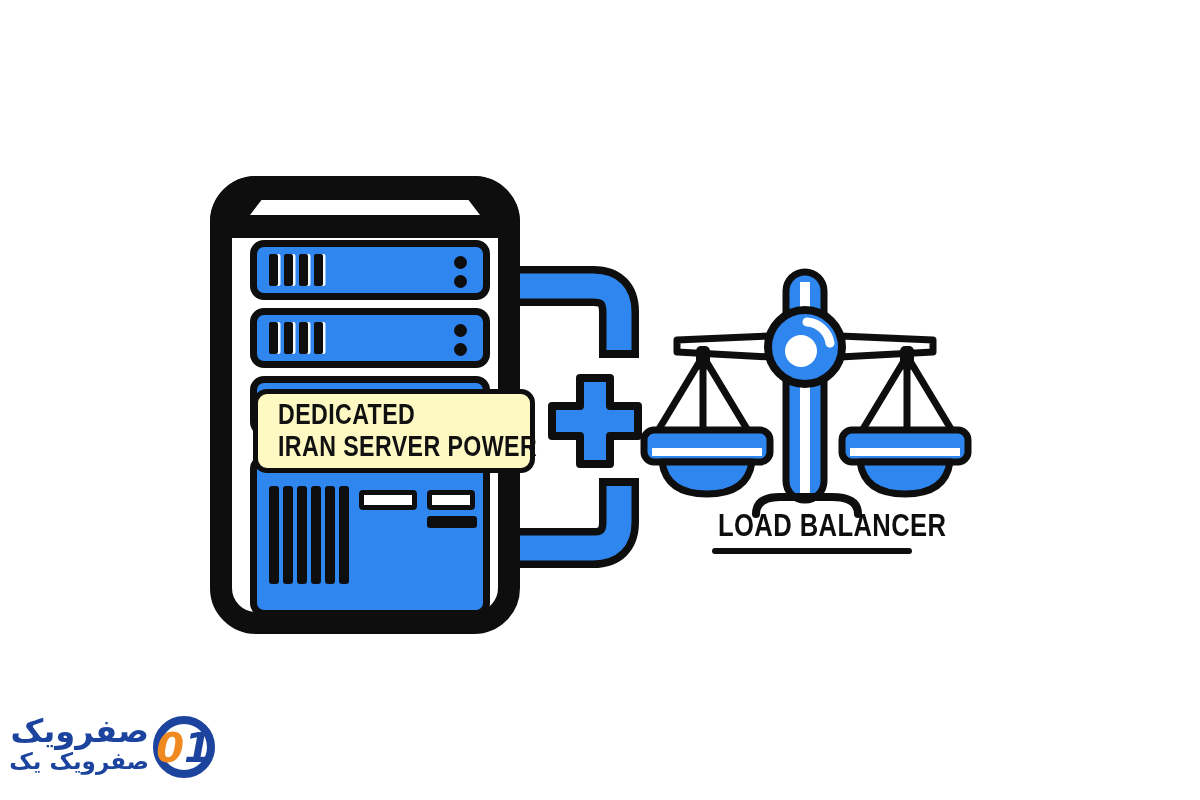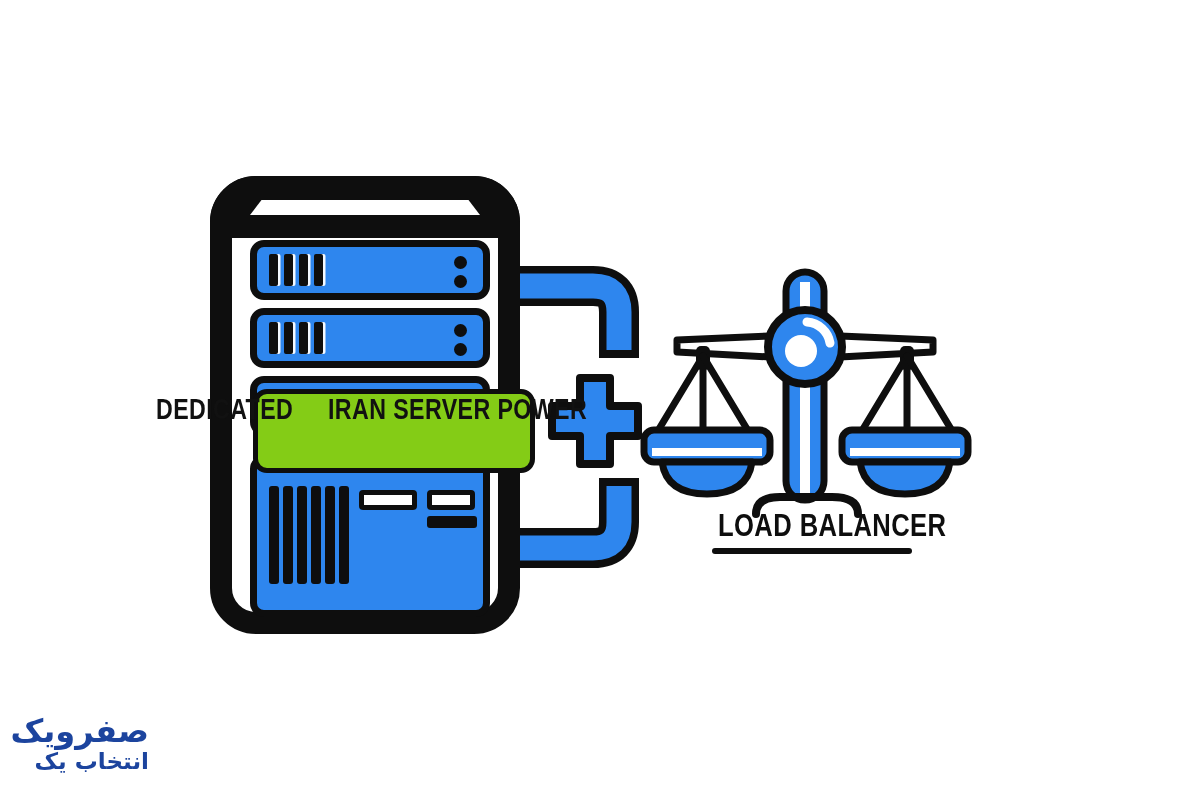--- a/index.html
+++ b/index.html
@@ -36,22 +36,22 @@
   }
   .panel-grill{position:absolute;left:12px;top:24px;height:98px;display:flex;gap:4px;}
   .panel-grill i{display:block;width:10px;height:100%;background:#0e0e0e;border-radius:3px;}
   .panel-slot{position:absolute;top:28px;height:20px;background:#ffffff;
     border:5px solid #0e0e0e;border-radius:4px;box-sizing:border-box;}
   .slot1{left:102px;width:58px}.slot2{left:170px;width:48px}
   .panel-bar{position:absolute;left:170px;top:54px;width:50px;height:12px;background:#0e0e0e;border-radius:3px;}
   
   .badge{
     position:absolute;left:253px;top:389px;width:282px;height:84px;box-sizing:border-box;
-    background:#84cc16;border:5px solid #0e0e0e;border-radius:14px;z-index:6;
-    display:flex;flex-direction:row;justify-content:center;padding-left:20px;
+    background:#fef9c3;border:5px solid #0e0e0e;border-radius:14px;z-index:6;
+    display:flex;flex-direction:column;justify-content:center;padding-left:20px;
   }
   .badge span{display:block;font-weight:700;font-size:29px;line-height:1.1;color:#111;
     letter-spacing:.5px;transform:scaleX(.8);transform-origin:left center;white-space:nowrap;}
   
   .pipes-svg{position:absolute;left:510px;top:260px;z-index:1;}
   .plus-svg{position:absolute;left:545px;top:370px;z-index:3;}
   .scale-svg{position:absolute;left:635px;top:258px;z-index:3;}
   
   .lb-caption{position:absolute;left:695px;top:507px;width:230px;text-align:center;
     font-weight:700;font-size:32px;color:#0e0e0e;letter-spacing:.5px;
@@ -185,17 +185,22 @@
       <circle cx="805" cy="347" r="37" fill="#2E86EE" stroke="#0e0e0e" stroke-width="8"></circle>
       <circle cx="801" cy="351" r="16" fill="#ffffff"></circle>
       <path d="M807,322 A25,25 0 0 1 830,343" fill="none" stroke="#ffffff" stroke-width="9" stroke-linecap="round"></path>
     </g>
   </svg>
 
   <div class="lb-caption">LOAD BALANCER</div>
   <div class="lb-underline"></div>
 
   <div class="brand">
+    <div class="brand-ring">
+      <div class="brand-mark">
+        <span class="zero">0</span><span class="one">1</span>
+      </div>
+    </div>
     <div class="brand-fa brand-title">صفرویک</div>
-    <div class="brand-fa brand-sub">انتخاب یک</div>
+    <div class="brand-fa brand-sub">صفرویک یک</div>
   </div>
 
 </div>
 
 </body></html>

